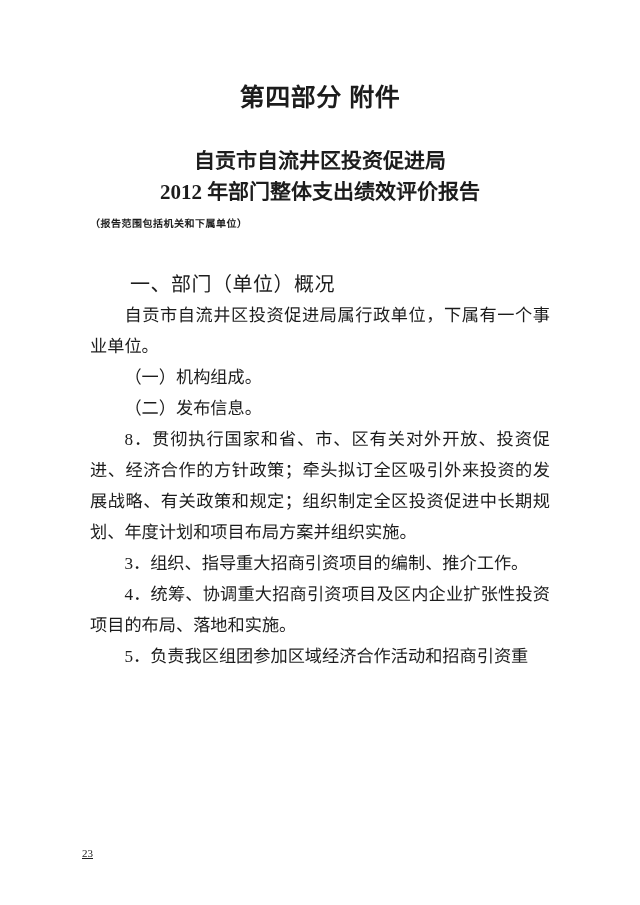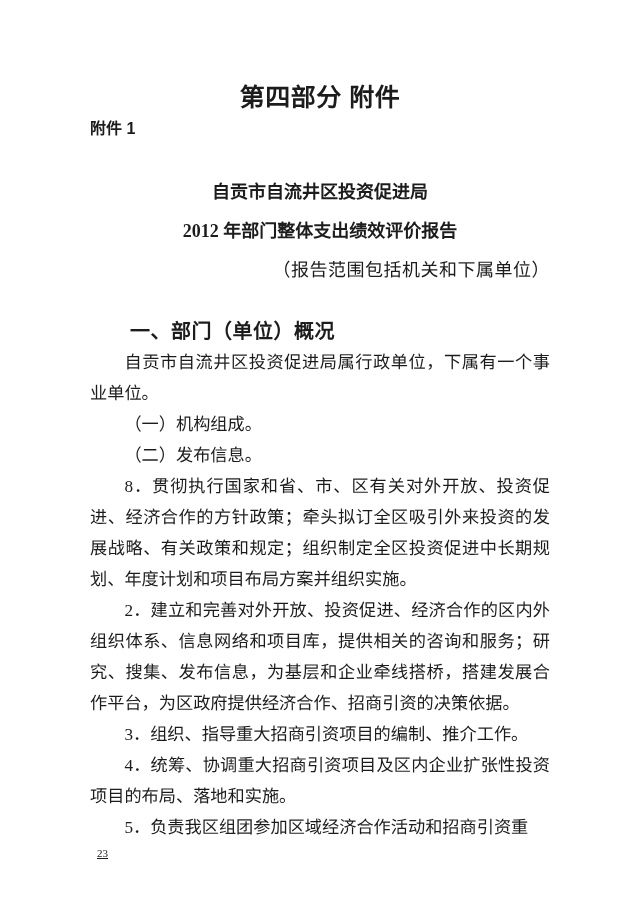--- a/index.html
+++ b/index.html
@@ -36,85 +36,84 @@
   .attachment-label {
     font-family: "Liberation Sans", "DejaVu Sans", sans-serif;
     font-weight: 600;
     font-size: 16px;
     line-height: 31px;
     margin: 0;
   }
   .report-title {
     font-family: "Liberation Serif", "DejaVu Serif", serif;
     font-weight: 700;
-    font-size: 18px;
+    font-size: 21px;
     line-height: 31px;
     text-align: center;
-    margin: 8px;
+    margin: 0;
   }
   .report-title.first {
     margin-top: 33px;
   }
   .report-subtitle {
-    font-size: 18px;
+    font-size: 10px;
     line-height: 31px;
-    text-align: right;
+    text-align: left;
     letter-spacing: 0.5px;
     margin: 0;
+    font-weight: bold;
   }
   .section-heading {
     font-family: "Liberation Sans", "DejaVu Sans", sans-serif;
-    font-weight: 700;
+    font-weight: 400;
     font-size: 20px;
     line-height: 31px;
     margin: 30px 0 0 0;
     text-indent: 2em;
     letter-spacing: 0.5px;
   }
   .para {
     font-size: 17.2px;
     line-height: 31px;
     margin: 0;
     text-align: justify;
     text-justify: inter-character;
     text-indent: 2em;
     word-break: normal;
   }
   .page-number {
     position: absolute;
-    left: 97px;
+    left: 82px;
     top: 847px;
     font-size: 11px;
     line-height: 13px;
     text-decoration: underline;
   }
 </style>
 </head>
 <body>
 
 <div class="page">
   <div class="content">
 
     <h1 class="part-heading">第四部分 附件</h1>
 
-    <div class="attachment-label">附件 1</div>
 
     <h2 class="report-title first">自贡市自流井区投资促进局</h2>
 
     <h2 class="report-title">2012 年部门整体支出绩效评价报告</h2>
 
     <div class="report-subtitle">（报告范围包括机关和下属单位）</div>
 
     <h3 class="section-heading">一、部门（单位）概况</h3>
 
     <p class="para">自贡市自流井区投资促进局属行政单位，下属有一个事业单位。</p>
     <p class="para">（一）机构组成。</p>
     <p class="para">（二）发布信息。</p>
     <p class="para">8．贯彻执行国家和省、市、区有关对外开放、投资促进、经济合作的方针政策；牵头拟订全区吸引外来投资的发展战略、有关政策和规定；组织制定全区投资促进中长期规划、年度计划和项目布局方案并组织实施。</p>
-    <p class="para">2．建立和完善对外开放、投资促进、经济合作的区内外组织体系、信息网络和项目库，提供相关的咨询和服务；研究、搜集、发布信息，为基层和企业牵线搭桥，搭建发展合作平台，为区政府提供经济合作、招商引资的决策依据。</p>
     <p class="para">3．组织、指导重大招商引资项目的编制、推介工作。</p>
     <p class="para">4．统筹、协调重大招商引资项目及区内企业扩张性投资项目的布局、落地和实施。</p>
     <p class="para">5．负责我区组团参加区域经济合作活动和招商引资重</p>
 
   </div>
 
   <div class="page-number">23</div>
 </div>
 
 </body></html>

